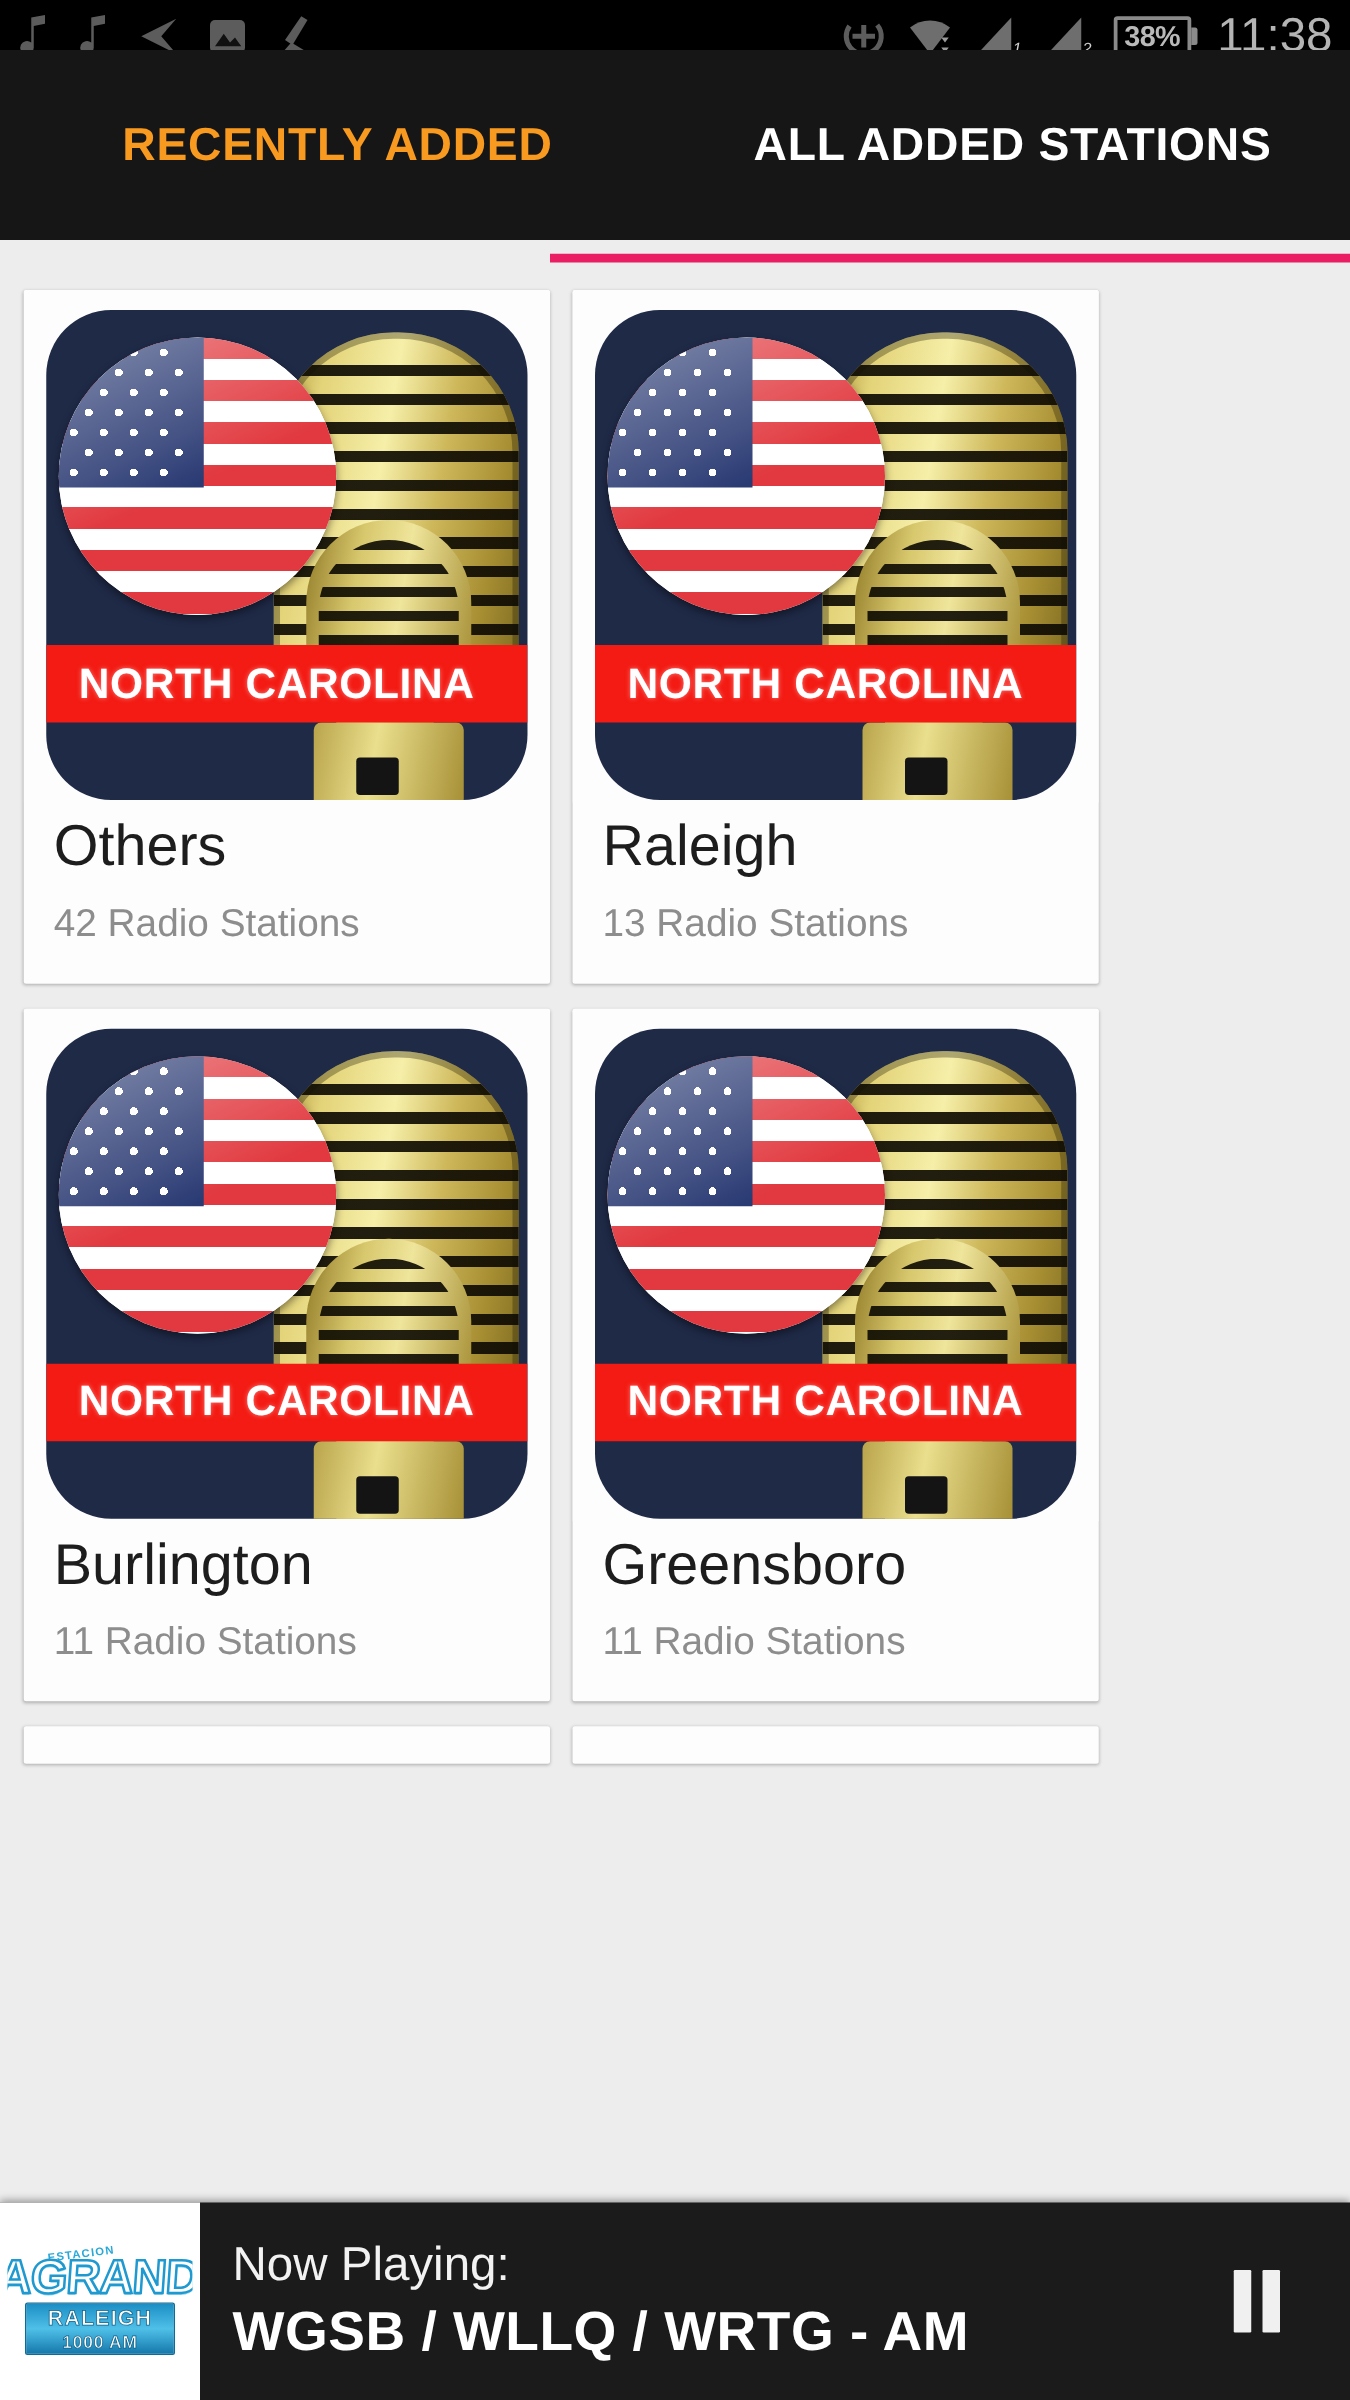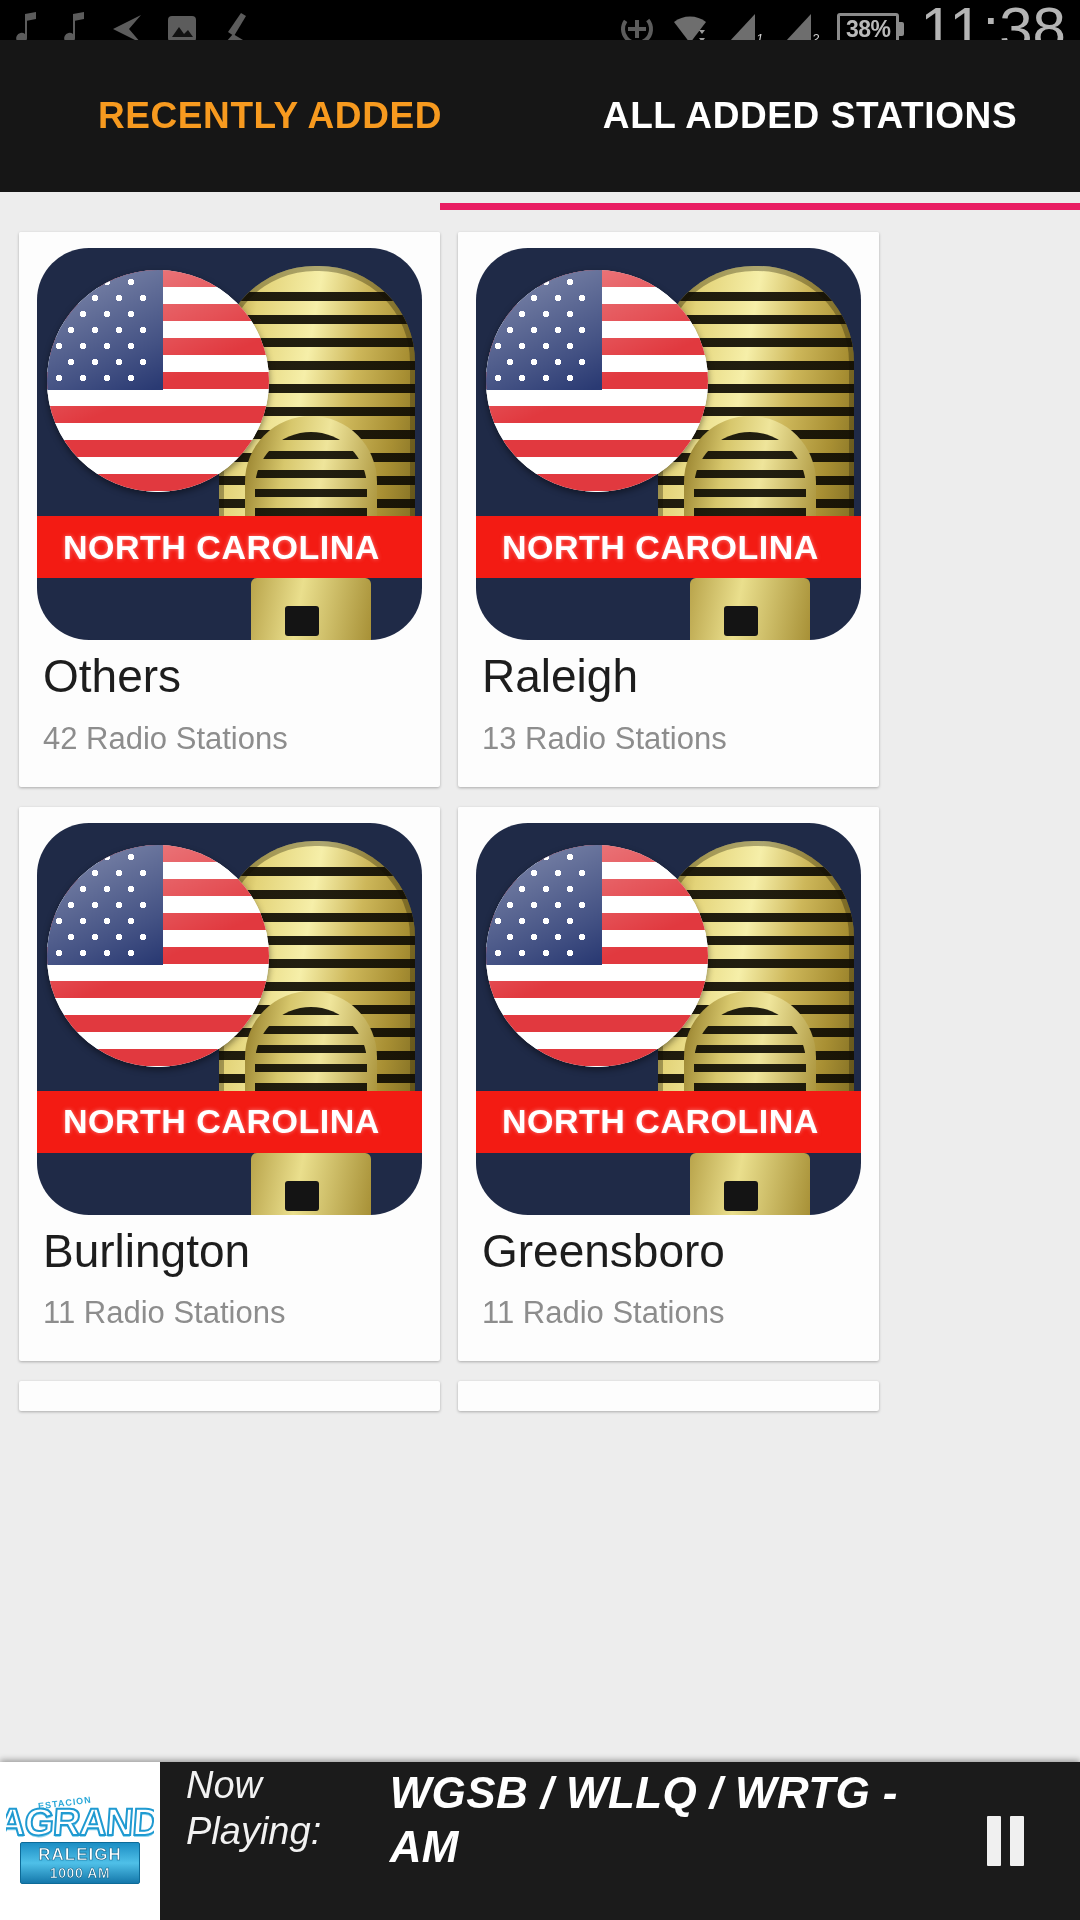--- a/index.html
+++ b/index.html
@@ -23,21 +23,21 @@
   .sb-icon { display:block; }
   .battery {
     display:flex; align-items:center;
   }
   .battery-body {
     width:62px; height:32px; border:3px solid #8a8a8a; border-radius:3px;
     display:flex; align-items:center; justify-content:center;
     font-size:23px; color:#b9b9b9; font-weight:bold; letter-spacing:-0.5px;
   }
   .battery-tip { width:5px; height:14px; background:#8a8a8a; border-radius:0 2px 2px 0; }
-  .clock { color:#b4b4b4; font-size:60px; font-weight:300; letter-spacing:0px; line-height:1; }
+  .clock { color:#b4b4b4; font-size:38px; font-weight:300; letter-spacing:0px; line-height:1; }
 
   
   .tabbar {
     position:absolute; top:40px; left:0; width:1080px; height:152px;
     background:#161616;
   }
   .tabs { display:flex; width:100%; height:100%; }
   .tab {
     flex:1 1 50%; display:flex; align-items:center; justify-content:center;
     font-size:37px; font-weight:bold; letter-spacing:0.6px;
@@ -232,23 +232,22 @@
   }
   .np-logo-sub div:first-child {
     font-size:17px; font-weight:bold; color:#ffffff; letter-spacing:1px;
     -webkit-text-stroke:0.6px #0d5f87;
   }
   .np-logo-sub div:last-child {
     font-size:14px; font-weight:bold; color:#ffffff; letter-spacing:0.6px;
     -webkit-text-stroke:0.6px #0d5f87;
   }
   .np-text {
-    flex:1 1 auto; display:flex; flex-direction:row; justify-content:center;
+    flex:1 1 auto; display:flex; flex-direction:column; justify-content:center;
     padding-left:26px;
-    font-style:italic;
   }
   .np-label { color:#f2f2f2; font-size:38px; font-weight:400; line-height:1.22; }
   .np-title { color:#ffffff; font-size:44px; font-weight:bold; line-height:1.22; margin-top:4px; letter-spacing:0.4px; }
   .np-btn {
     flex:0 0 150px; display:flex; align-items:center; justify-content:center;
     cursor:pointer;
   }
   .pause-icon { display:flex; gap:9px; }
   .pause-icon span {
     display:block; width:14px; height:50px; background:#f0f0f0; border-radius:1px;

